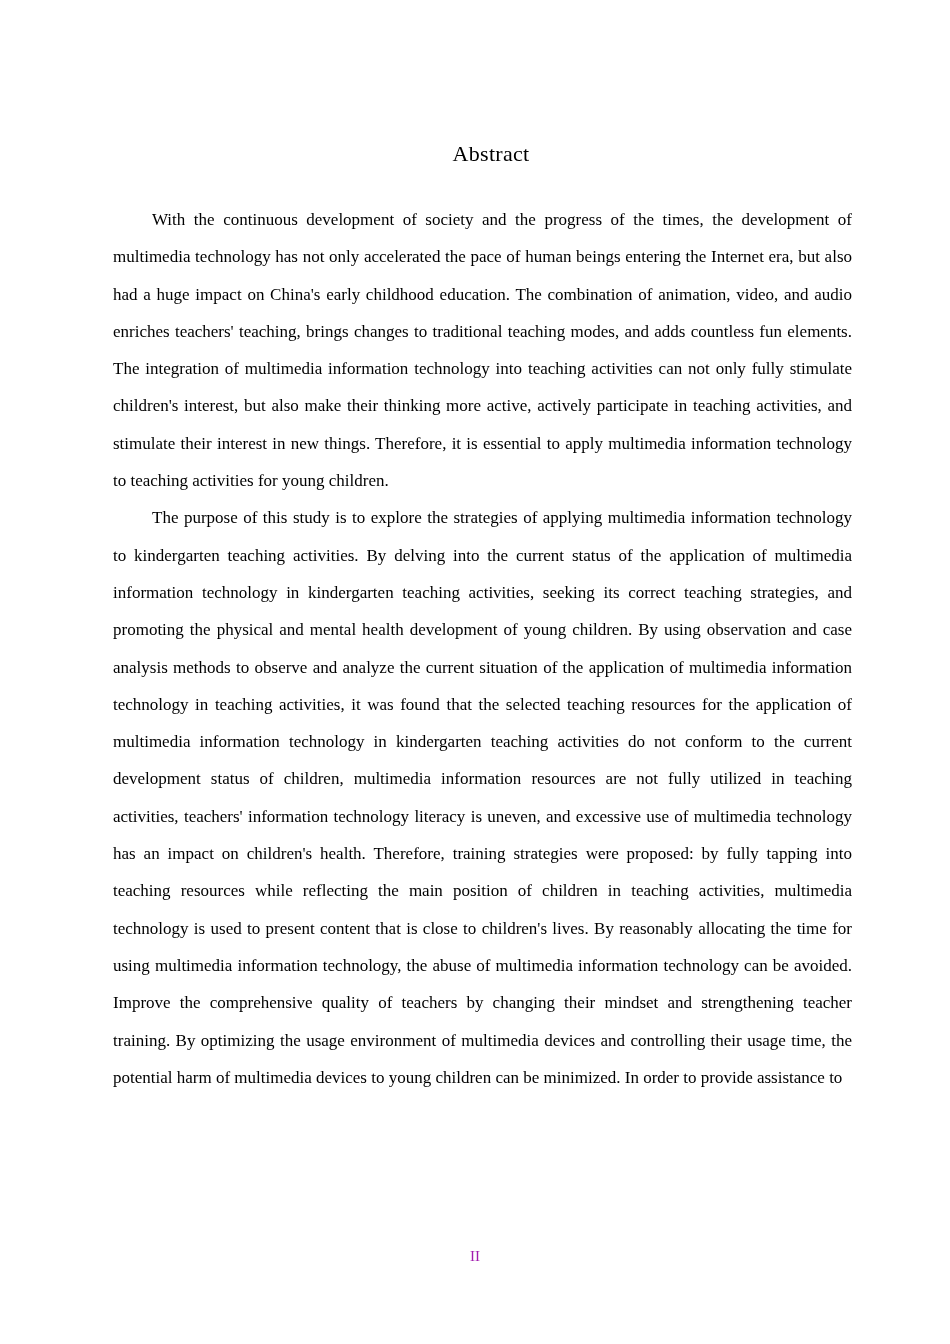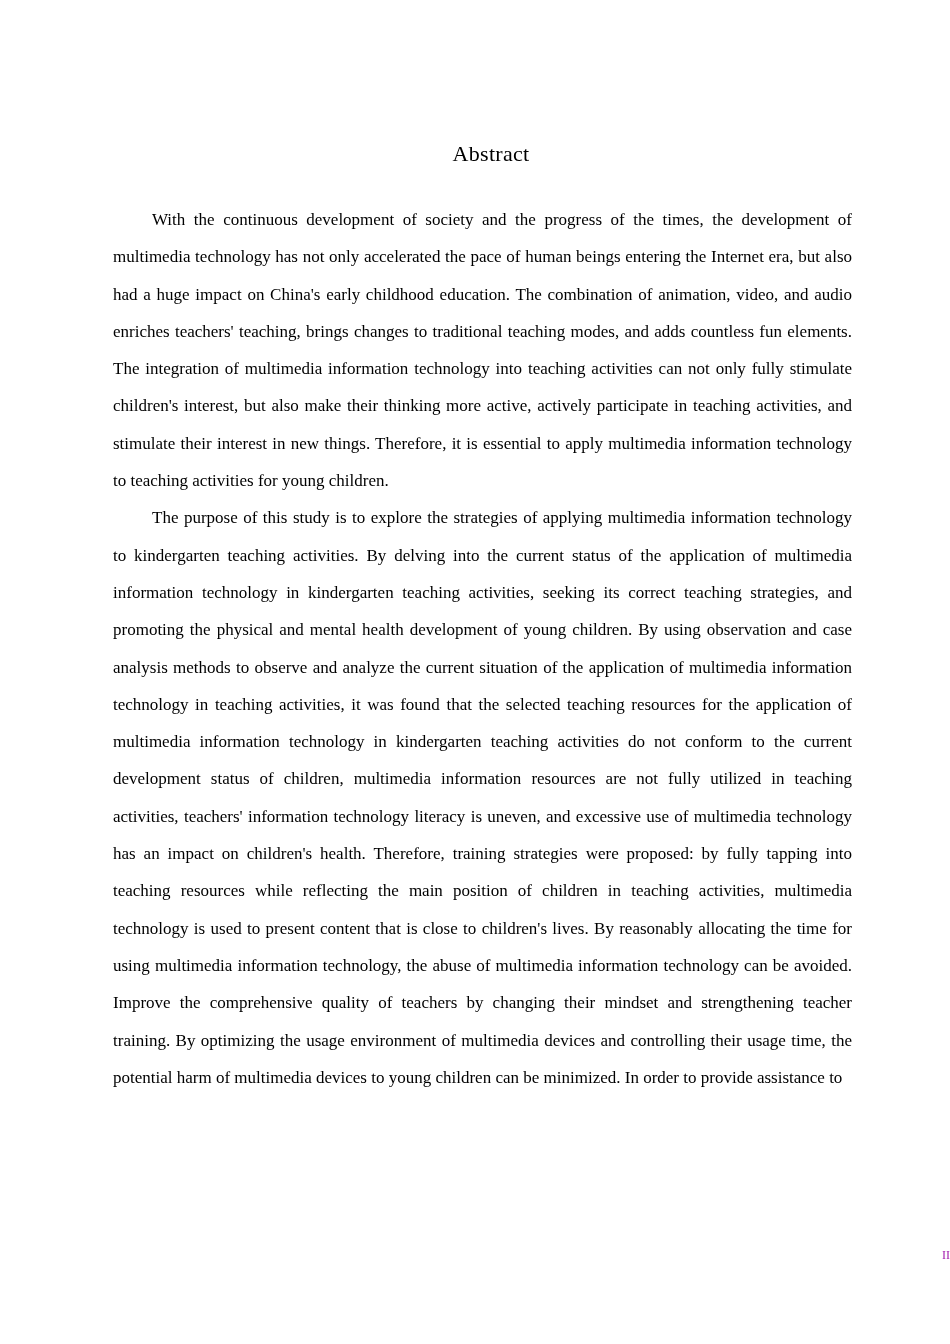--- a/index.html
+++ b/index.html
@@ -39,22 +39,22 @@
     font-size: 17px;
     line-height: 37.3px;
     text-align: justify;
     text-indent: 39px;
   }
   .page-number {
     position: absolute;
     top: 1248px;
     left: 0;
     width: 100%;
-    text-align: right;
-    font-size: 12px;
+    text-align: center;
+    font-size: 15px;
     color: #a21caf;
   }
 </style>
 </head>
 <body>
 
 <div class="page">
   <h1 class="doc-title">Abstract</h1>
 
   <div class="content">

